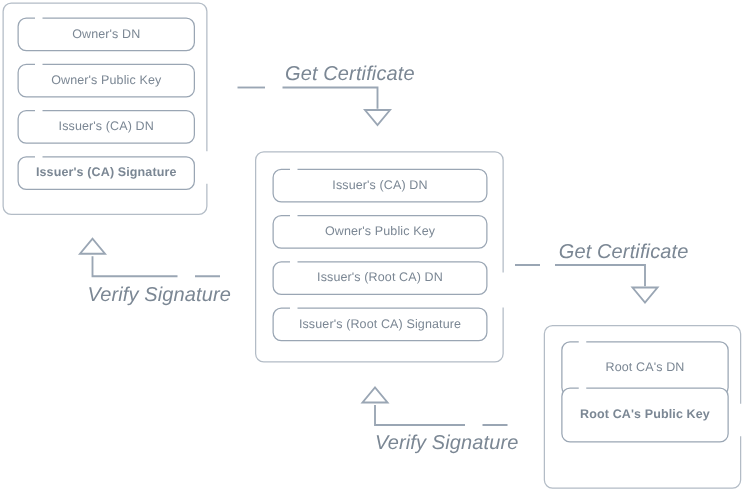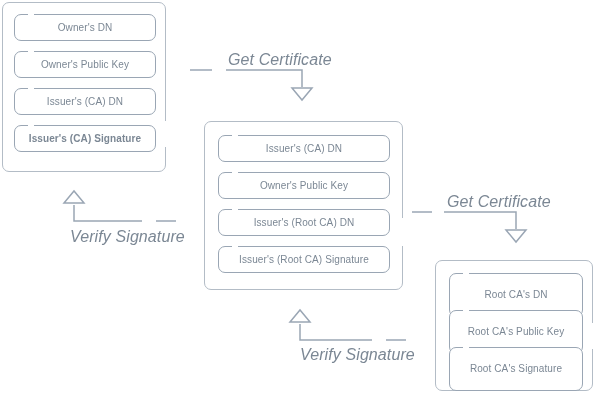--- a/index.html
+++ b/index.html
@@ -76,21 +76,21 @@
   #cert-owner .f3 { top: 122px; font-weight: bold; }
 
   #cert-ca .field { left: 13px; width: 172px; height: 27px; }
   #cert-ca .f0 { top: 13px; }
   #cert-ca .f1 { top: 50px; }
   #cert-ca .f2 { top: 87px; }
   #cert-ca .f3 { top: 124px; }
 
   #cert-root .field { left: 13px; width: 134px; height: 44px; }
   #cert-root .f0 { top: 12px; }
-  #cert-root .f1 { top: 49px; }
+  #cert-root .f1 { top: 49px; font-weight: bold; }
   #cert-root .f2 { top: 86px; }
 
   
   .conn-label {
     position: absolute;
     font-size: 16px;
     font-style: italic;
     color: #7b8794;
     white-space: nowrap;
     letter-spacing: .1px;
@@ -143,21 +143,20 @@
     <div class="field f0">Issuer's (CA) DN</div>
     <div class="field f1">Owner's Public Key</div>
     <div class="field f3">Issuer's (Root CA) Signature</div>
     <div class="field f2">Issuer's (Root CA) DN</div>
   </div>
 
   <div class="cert" id="cert-root">
     <div class="edge-gap" style="top:62px;height:26px;"></div>
     <div class="field f0">Root CA's DN</div>
     <div class="field f1">Root CA's Public Key</div>
-    <div class="field f2">Root CA's Signature</div>
   </div>
 
   <svg id="wires" viewBox="0 0 602 397">
 
     <g>
       <path class="wire-dash" d="M 190 70 L 212 70"></path>
       <path class="wire" d="M 226 70 L 302 70 L 302 87"></path>
       <path class="head" d="M 292 88 L 312 88 L 302 100 Z"></path>
     </g>
 

